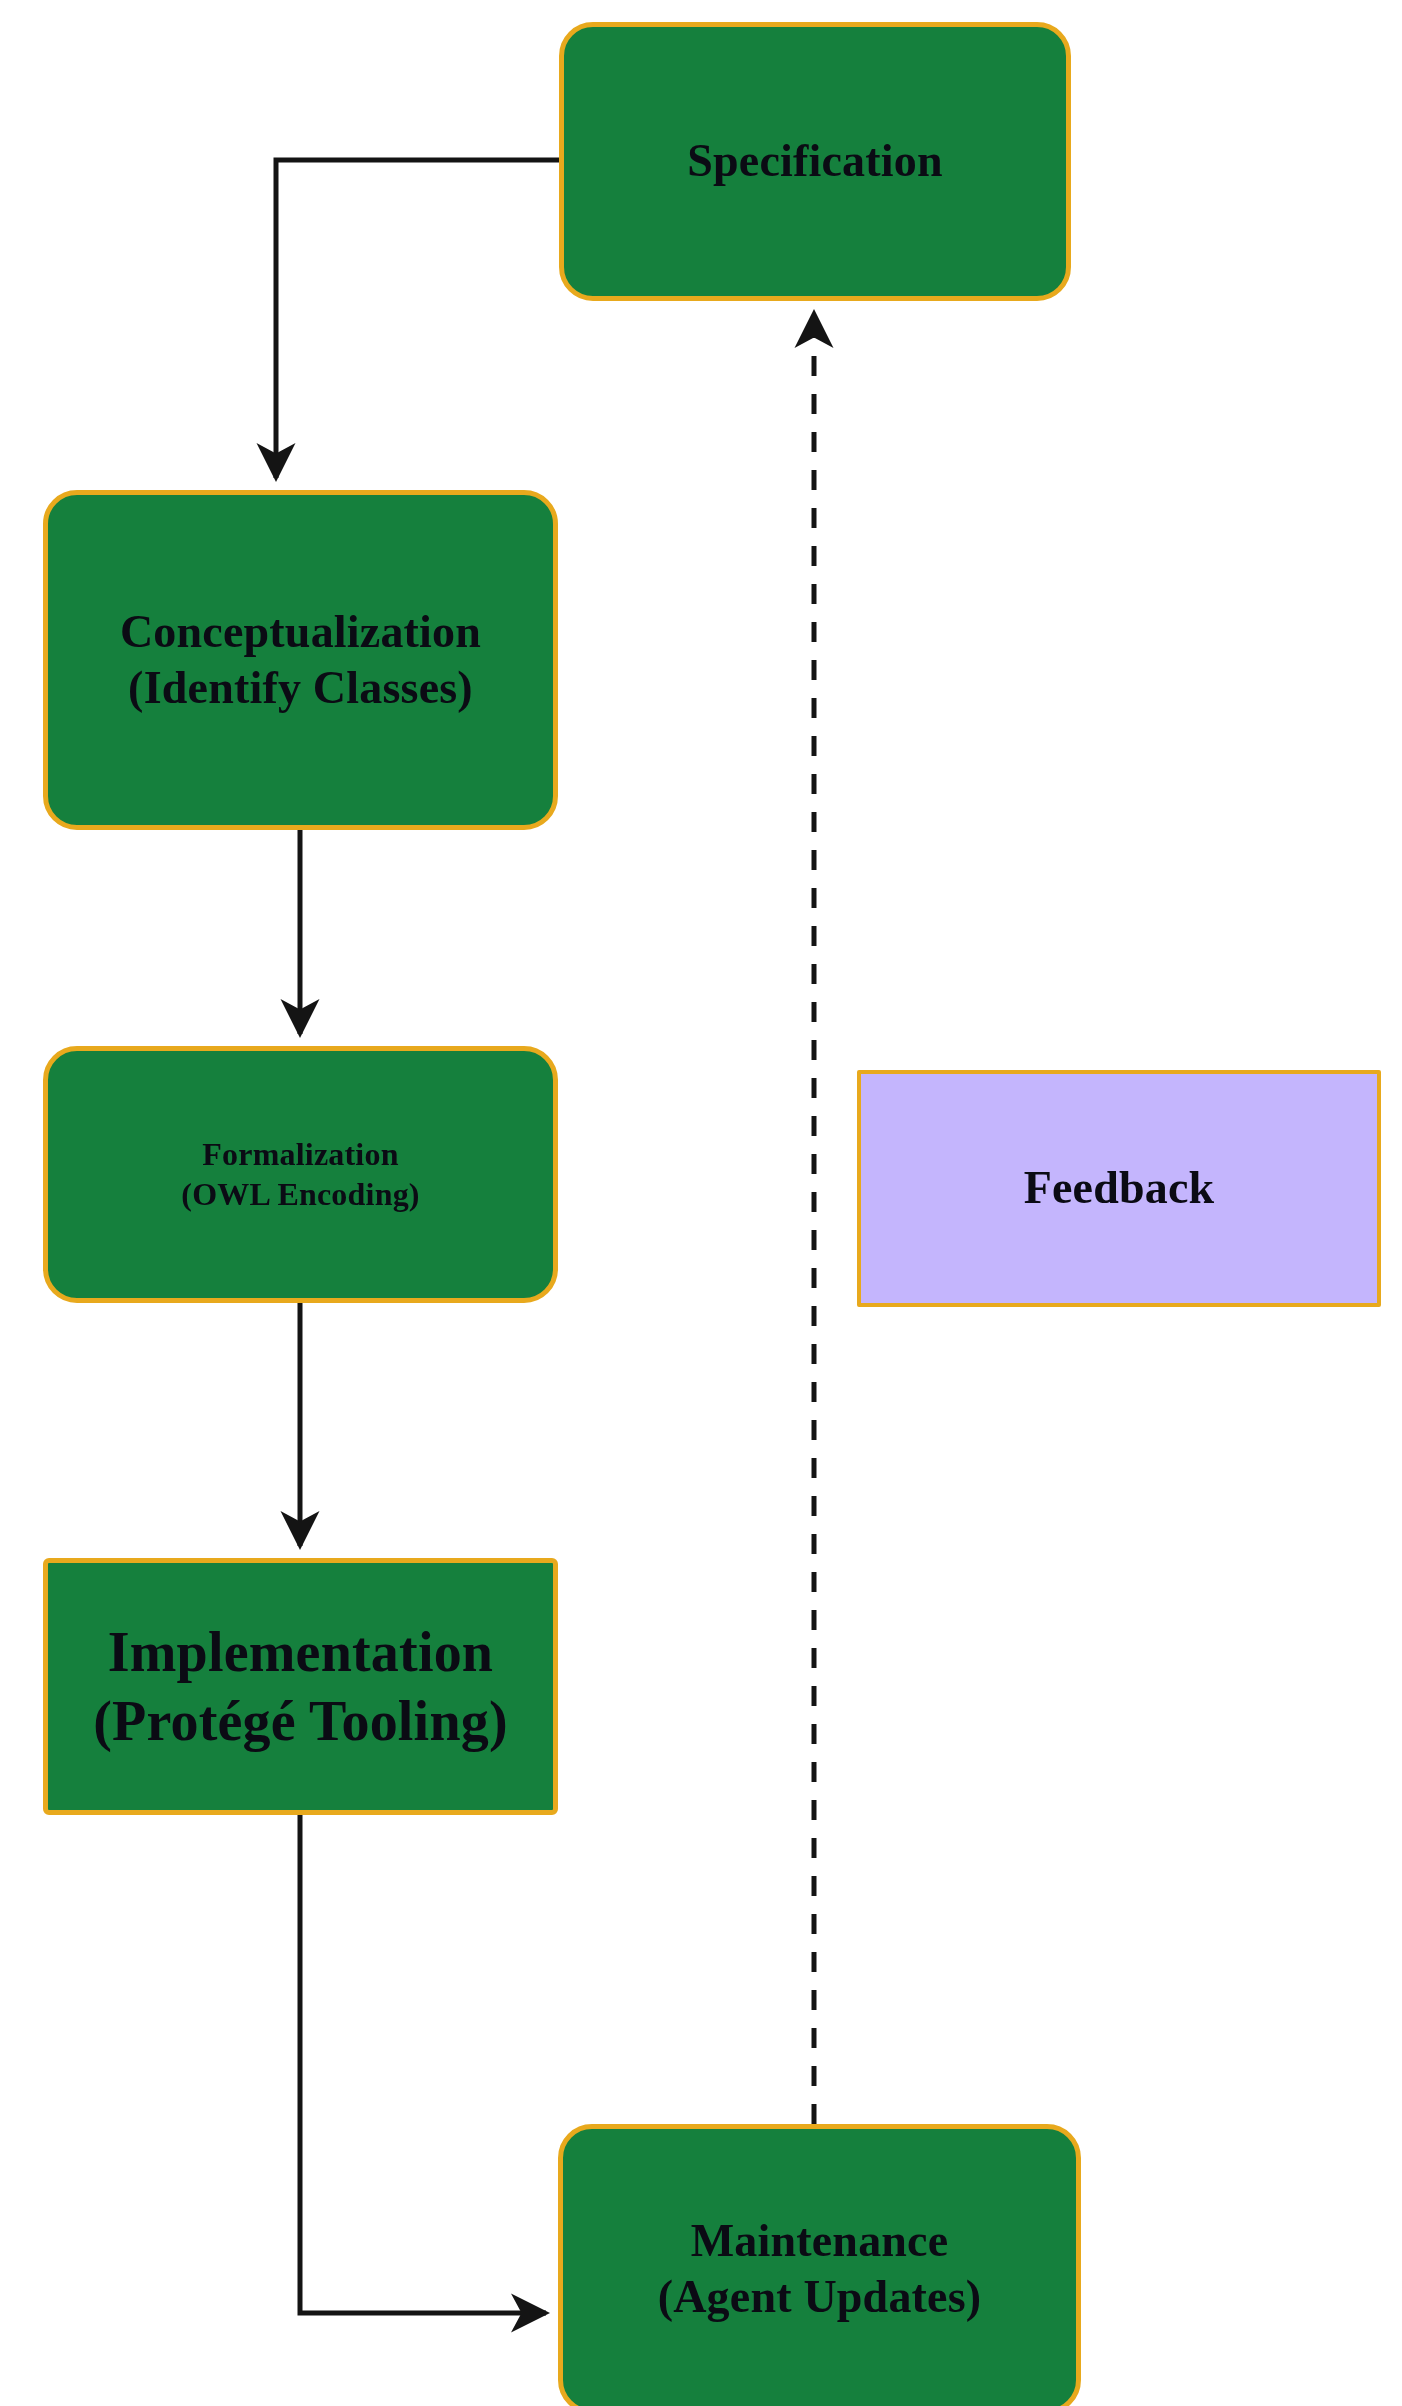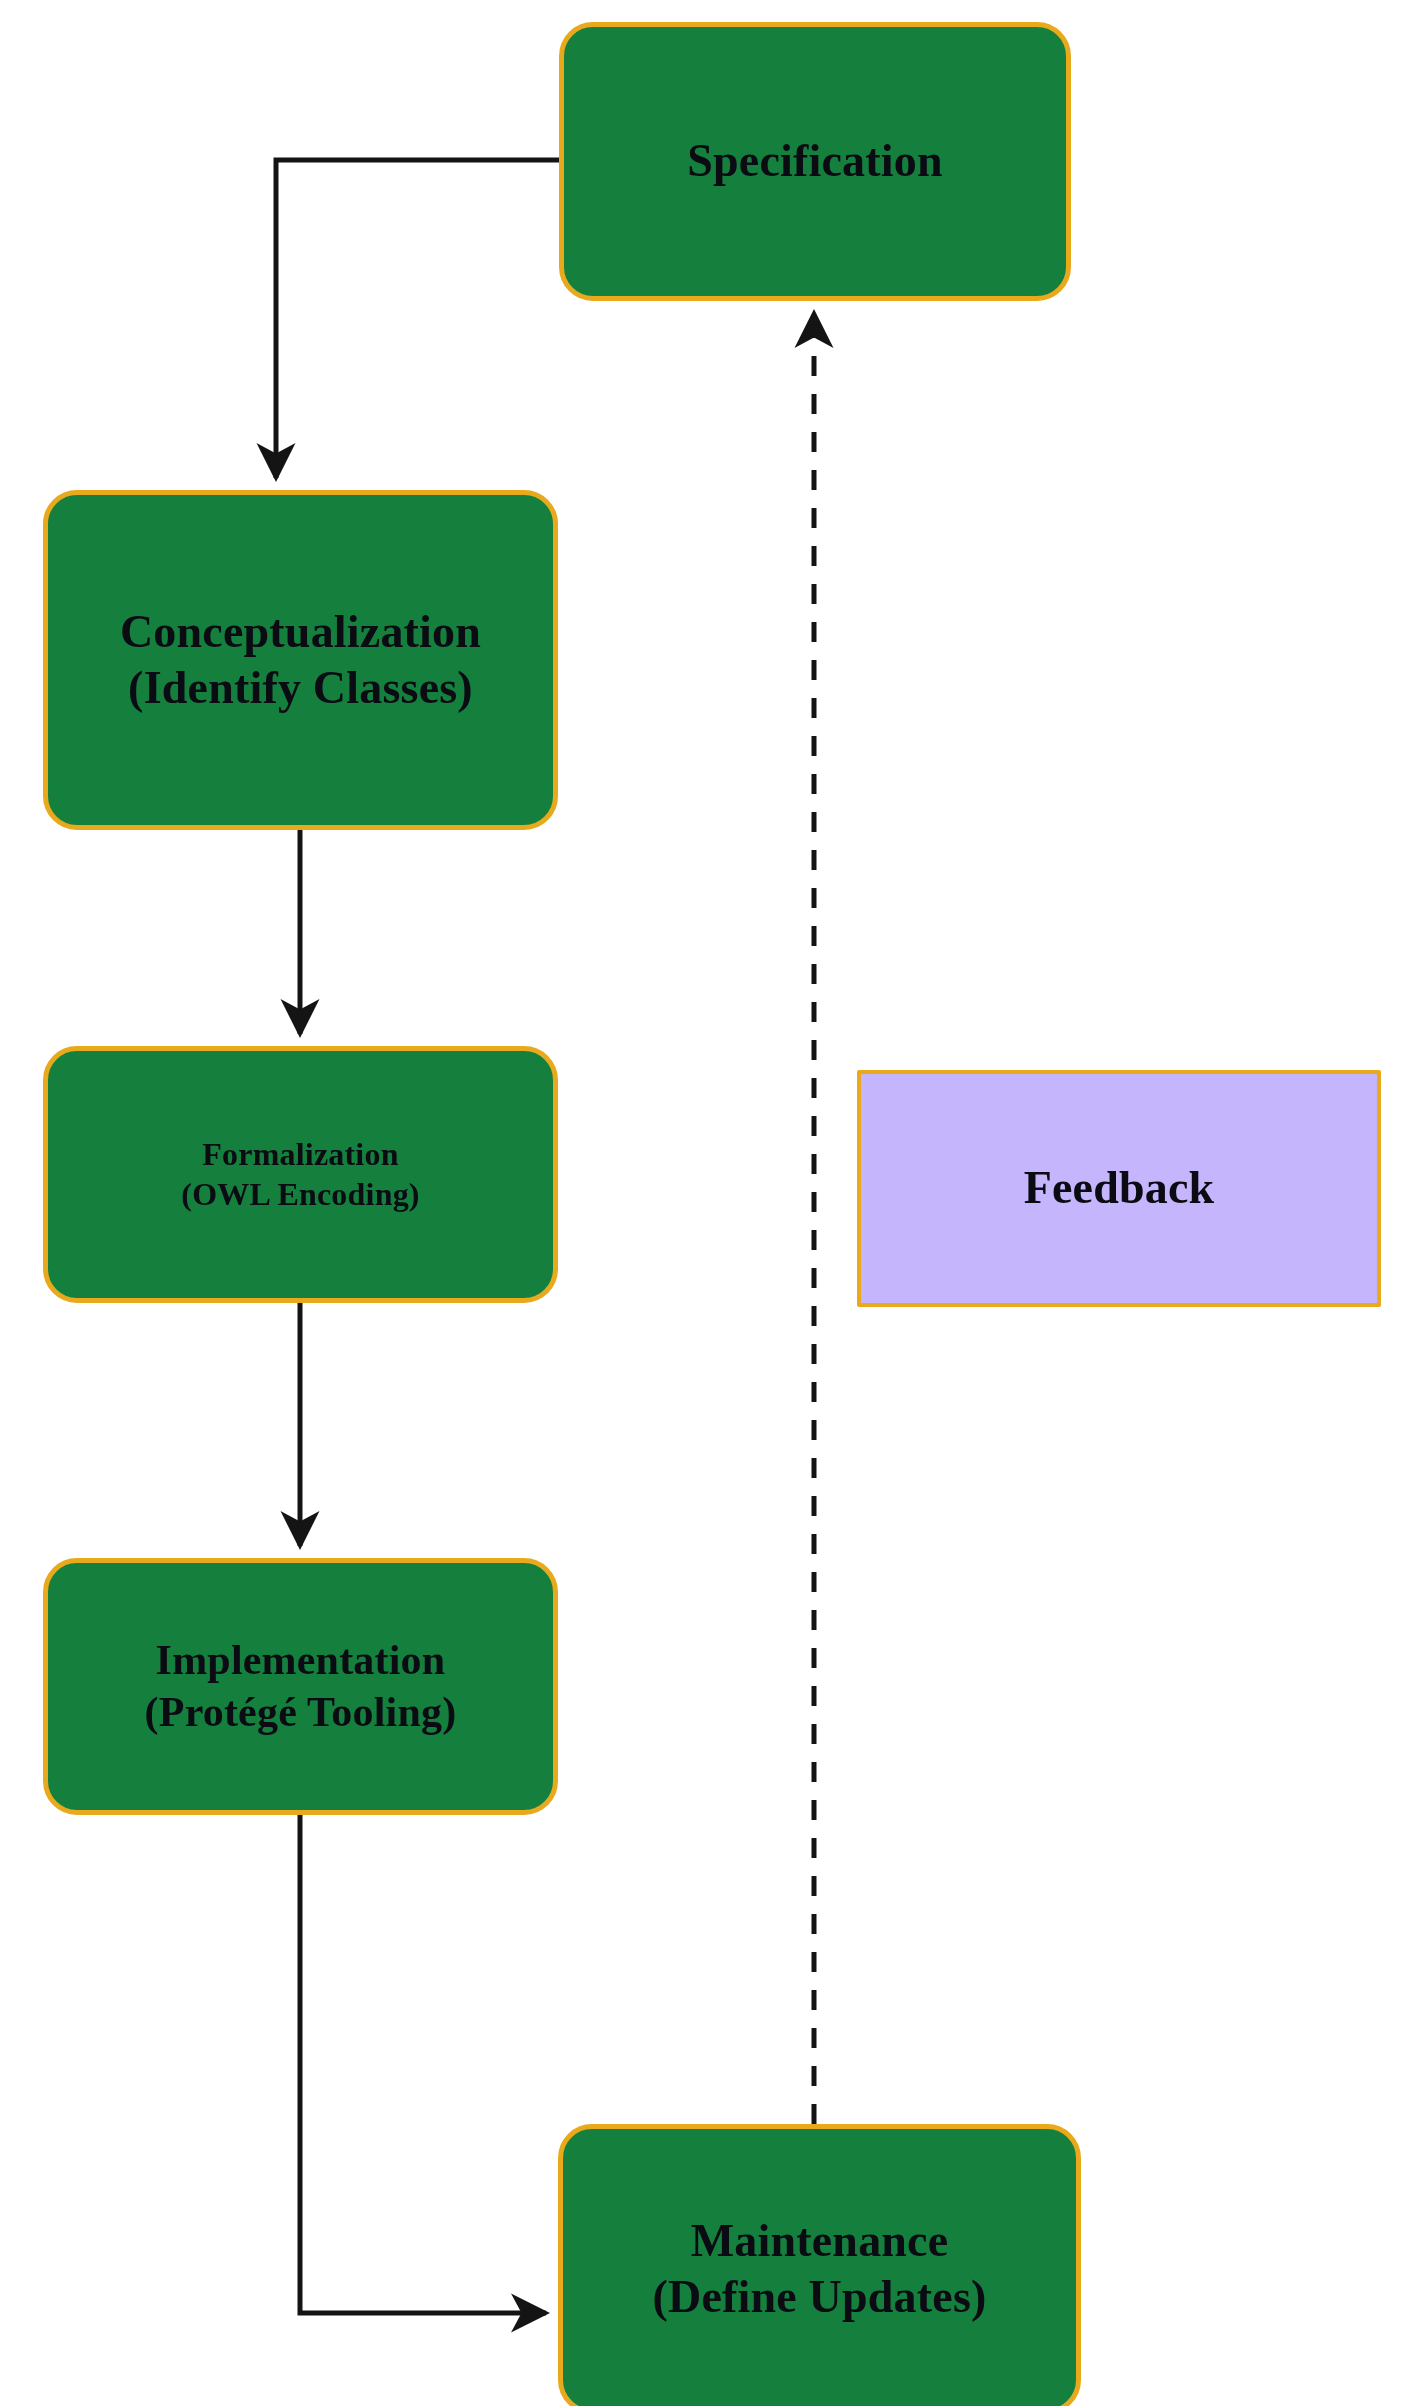--- a/index.html
+++ b/index.html
@@ -86,27 +86,27 @@
   <div class="node node-rounded" id="node-1" style="left: 43px; top: 490px; width: 515px; height: 340px; font-size: 46px;">
     <span class="line1">Conceptualization</span>
     <span class="line2">(Identify Classes)</span>
   </div>
 
   <div class="node node-rounded" id="node-2" style="left: 43px; top: 1046px; width: 515px; height: 257px; font-size: 32px;">
     <span class="line1">Formalization</span>
     <span class="line2">(OWL Encoding)</span>
   </div>
 
-  <div class="node node-rounded" id="node-3" style="left: 43px; top: 1558px; width: 515px; height: 257px; font-size: 42px;">
+  <div class="node node-rounded" id="node-3" style="left: 43px; top: 1558px; width: 515px; height: 257px; font-size: 56px; border-radius: 6px;">
     <span class="line1">Implementation</span>
     <span class="line2">(Protégé Tooling)</span>
   </div>
 
   <div class="node node-rounded" id="node-4" style="left: 558px; top: 2124px; width: 523px; height: 290px; font-size: 46px;">
     <span class="line1">Maintenance</span>
-    <span class="line2">(Define Updates)</span>
+    <span class="line2">(Agent Updates)</span>
   </div>
 
   <div class="node node-rect" id="node-5" style="left: 857px; top: 1070px; width: 524px; height: 237px; font-size: 46px;">
     <span class="line1">Feedback</span>
   </div>
 
 </div>
 
 </body></html>

